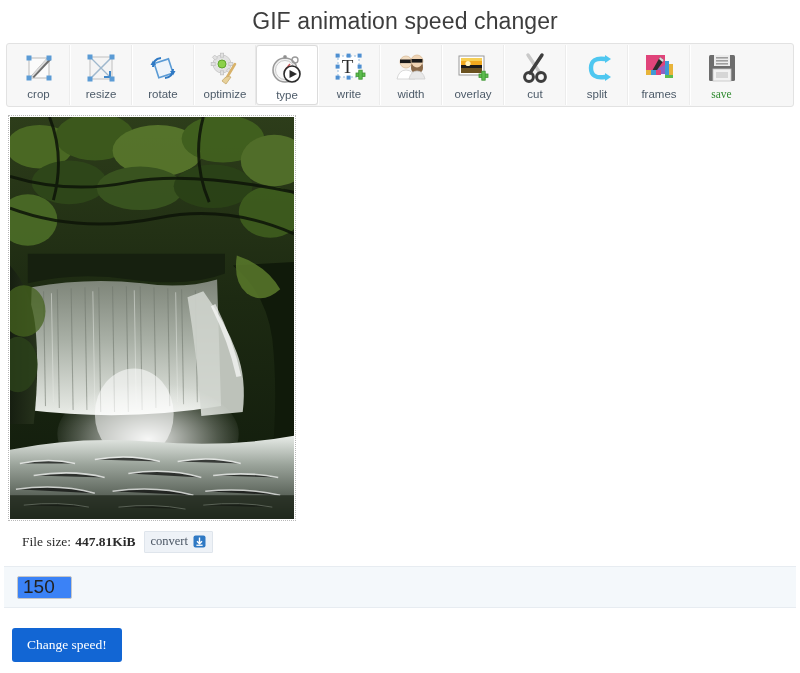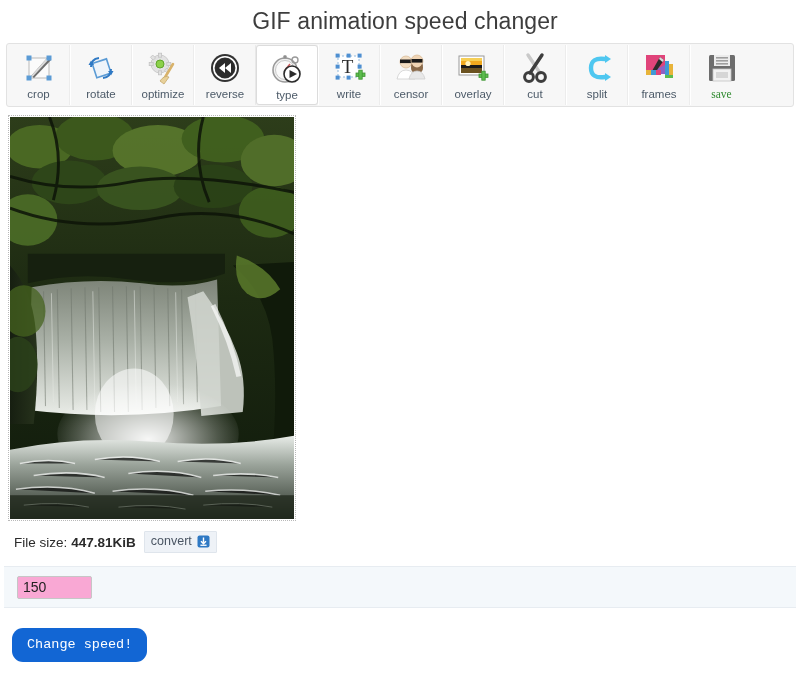--- a/index.html
+++ b/index.html
@@ -77,27 +77,28 @@
     padding: 1px;
     background: #fff;
   }
   #preview-image {
     width: 100%; height: 100%;
     display: block;
   }
 
   
   #file-info {
-    margin: 10px 0 0 14px;
+    margin: 10px 0 0 22px;
     font-size: 13.5px;
     color: #2b2b2b;
     line-height: 20px;
     display: flex;
-    align-items: flex-end;
+    align-items: center;
     flex-wrap: wrap;
+    font-family: Liberation Serif, serif;
   }
   #file-info .b { font-weight: bold; }
   #convert-button {
     display: inline-flex;
     align-items: center;
     gap: 5px;
     background: #eef2f7;
     border: 1px solid #dfe5ec;
     border-radius: 1px;
     padding: 1px 6px 2px 6px;
@@ -113,26 +114,26 @@
     margin: 13px 4px 0 4px;
     background: #f4f8fb;
     border-top: 1px solid #e7ecf1;
     border-bottom: 1px solid #e7ecf1;
     height: 42px;
     display: flex;
     align-items: center;
     padding-left: 13px;
   }
   #speed-value-input {
-    width: 75px; height: 23px;
+    width: 55px; height: 23px;
     border: 1px solid #c6c6c6;
     border-radius: 2px;
-    background: #f9a8d4;
+    background: #3b82f6;
     font-family: "Liberation Sans", sans-serif;
-    font-size: 14px;
+    font-size: 19px;
     color: #222;
     padding: 0 5px;
     outline: none;
   }
   #speed-unit-select {
     margin-left: 8px;
     width: 220px; height: 23px;
     border: 1px solid #c6c6c6;
     border-radius: 2px;
     background: #fff;
@@ -153,22 +154,22 @@
     pointer-events: none;
     line-height: 0;
   }
 
   
   #submit-row { margin: 20px 0 0 12px; }
   #change-speed-button {
     background: #1266d4;
     color: #fff;
     border: none;
-    border-radius: 11px;
-    font-family: Liberation Mono, monospace;
+    border-radius: 3px;
+    font-family: Liberation Serif, serif;
     font-size: 13.5px;
     padding: 10px 15px;
     cursor: pointer;
     line-height: 14px;
   }
 </style>
 </head>
 <body>
 
 <h1 id="page-title">GIF animation speed changer</h1>
@@ -183,20 +184,35 @@
         <path d="M9 25 L26 6 L27.5 7.5 L10.5 26 Z" fill="#dcdcdc"></path>
         <rect x="4.5" y="4.5" width="5" height="5" fill="#5b9bd5"></rect>
         <rect x="24.5" y="4.5" width="5" height="5" fill="#5b9bd5"></rect>
         <rect x="4.5" y="24.5" width="5" height="5" fill="#5b9bd5"></rect>
         <rect x="24.5" y="24.5" width="5" height="5" fill="#5b9bd5"></rect>
       </svg>
     </span>
     <span class="tool-label">crop</span>
   </div>
 
+  <div class="tool">
+    <span class="tool-ico">
+      <svg width="34" height="34" viewBox="0 0 34 34">
+        <rect x="6" y="6" width="22" height="22" fill="#f4f4f4" stroke="#c0c0c0"></rect>
+        <path d="M8 26 L26 8" stroke="#9fb8cd" stroke-width="1.6"></path>
+        <path d="M8 8 L26 26" stroke="#9fb8cd" stroke-width="1.2"></path>
+        <path d="M26 20 L26 26 L20 26" fill="none" stroke="#3f87c9" stroke-width="2"></path>
+        <rect x="3.5" y="3.5" width="5" height="5" fill="#5b9bd5"></rect>
+        <rect x="25.5" y="3.5" width="5" height="5" fill="#5b9bd5"></rect>
+        <rect x="3.5" y="25.5" width="5" height="5" fill="#5b9bd5"></rect>
+        <rect x="25.5" y="25.5" width="5" height="5" fill="#5b9bd5"></rect>
+      </svg>
+    </span>
+    <span class="tool-label">resize</span>
+  </div>
 
   <div class="tool">
     <span class="tool-ico">
       <svg width="34" height="34" viewBox="0 0 34 34">
         <g transform="rotate(-18 17 17)">
           <rect x="10" y="10" width="15" height="15" fill="#eef4fa" stroke="#5b9bd5" stroke-width="1.6"></rect>
         </g>
         <path d="M7 16 q0 -8 8 -9" fill="none" stroke="#2f79c4" stroke-width="2"></path>
         <path d="M4.5 14 L7 9.5 L10 14 Z" fill="#2f79c4"></path>
         <path d="M27 18 q0 8 -8 9" fill="none" stroke="#2f79c4" stroke-width="2"></path>
@@ -219,32 +235,20 @@
           <rect x="19.4" y="17.6" width="3.2" height="4" transform="rotate(-45 21 19.6)"></rect>
         </g>
         <circle cx="14" cy="13" r="4" fill="#8cd14a" stroke="#5fa52c"></circle>
         <path d="M18 28 L27 13" stroke="#d8b26a" stroke-width="2.6" stroke-linecap="round"></path>
         <path d="M14 30 q4 -6 9 -4 l-5 7 z" fill="#e8d19a" stroke="#c7a96d" stroke-width="0.8"></path>
       </svg>
     </span>
     <span class="tool-label">optimize</span>
   </div>
 
-  <div class="tool">
-    <span class="tool-ico">
-      <svg width="34" height="34" viewBox="0 0 34 34">
-        <circle cx="17" cy="17" r="14" fill="#333"></circle>
-        <circle cx="17" cy="17" r="11.2" fill="none" stroke="#fff" stroke-width="1.6"></circle>
-        <circle cx="17" cy="17" r="9.6" fill="#2b2b2b"></circle>
-        <path d="M17 12 L17 22 L11 17 Z" fill="#fff"></path>
-        <path d="M23 12 L23 22 L17 17 Z" fill="#fff"></path>
-      </svg>
-    </span>
-    <span class="tool-label">reverse</span>
-  </div>
 
 
   <div class="tool active">
     <span class="tool-ico">
       <svg width="34" height="34" viewBox="0 0 34 34">
         <circle cx="15" cy="18" r="12" fill="#f0f0f0" stroke="#9a9a9a" stroke-width="1.6"></circle>
         <circle cx="15" cy="18" r="9.5" fill="#fafafa" stroke="#c9c9c9"></circle>
         <path d="M15 18 L20 12" stroke="#cf5454" stroke-width="1.4"></path>
         <rect x="13.4" y="3.2" width="3.2" height="3.4" rx="1" fill="#8f8f8f"></rect>
         <circle cx="25" cy="8" r="3" fill="none" stroke="#9a9a9a" stroke-width="1.4"></circle>
@@ -284,21 +288,21 @@
         <circle cx="12" cy="11" r="6" fill="#f2ddc2" stroke="#d9bd99" stroke-width="0.8"></circle>
         <path d="M3 28 q2 -9 9 -9 q7 0 9 9 z" fill="#fff" stroke="#cfcfcf" stroke-width="0.8"></path>
         <rect x="6" y="8.5" width="12" height="3.6" fill="#1a1a1a"></rect>
         <circle cx="23" cy="10" r="6" fill="#f0d4b4" stroke="#d9bd99" stroke-width="0.8"></circle>
         <path d="M17 17 q0 -8 6 -8 q6 0 6 8 q0 5 -6 5 q-6 0 -6 -5z" fill="#8a6a4a"></path>
         <circle cx="23" cy="11" r="5.4" fill="#f0d4b4"></circle>
         <rect x="17.5" y="8" width="11" height="3.6" fill="#1a1a1a"></rect>
         <path d="M15 28 q2 -8 8 -8 q6 0 8 8 z" fill="#e8e8e8" stroke="#cfcfcf" stroke-width="0.8"></path>
       </svg>
     </span>
-    <span class="tool-label">censor</span>
+    <span class="tool-label">width</span>
   </div>
 
   <div class="tool">
     <span class="tool-ico">
       <svg width="34" height="34" viewBox="0 0 34 34">
         <rect x="3" y="5" width="25" height="19" fill="#fff" stroke="#9a9a9a"></rect>
         <rect x="5" y="7" width="21" height="15" fill="#1a1a1a"></rect>
         <rect x="5" y="7" width="21" height="7" fill="#f0a81e"></rect>
         <rect x="5" y="7" width="21" height="3" fill="#f6cf55"></rect>
         <circle cx="12" cy="12.5" r="2.6" fill="#fff3bf"></circle>

